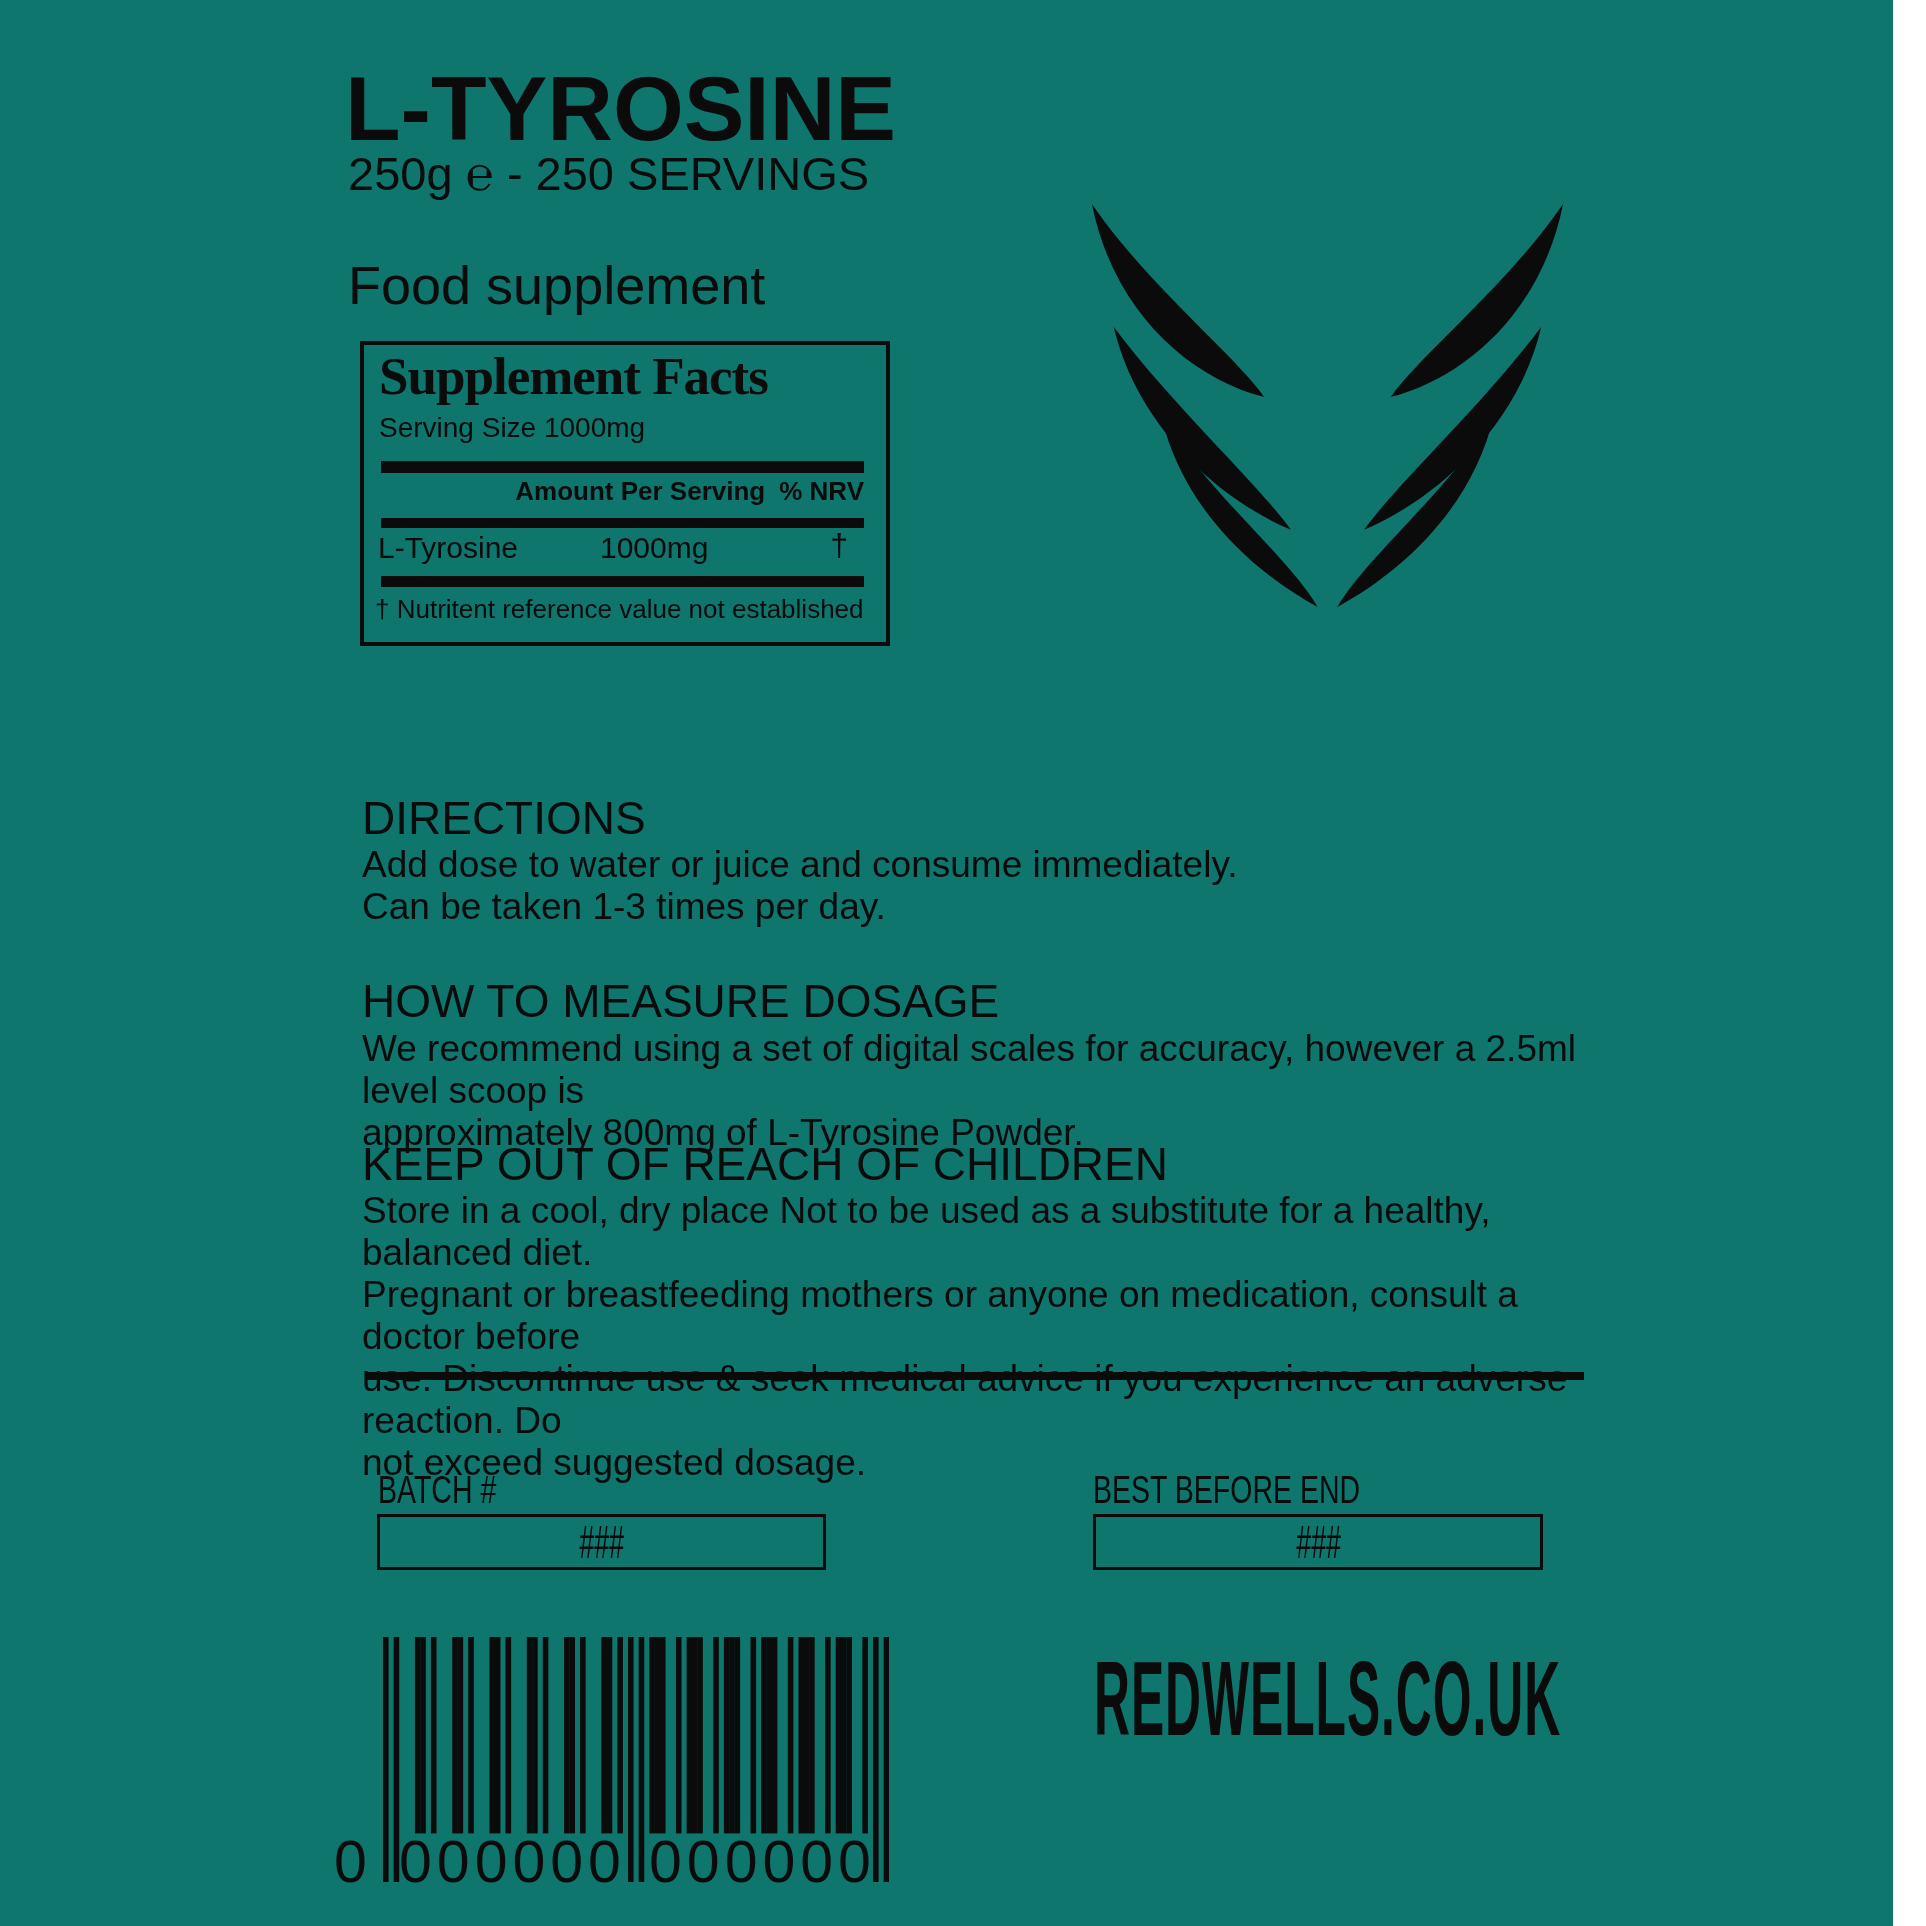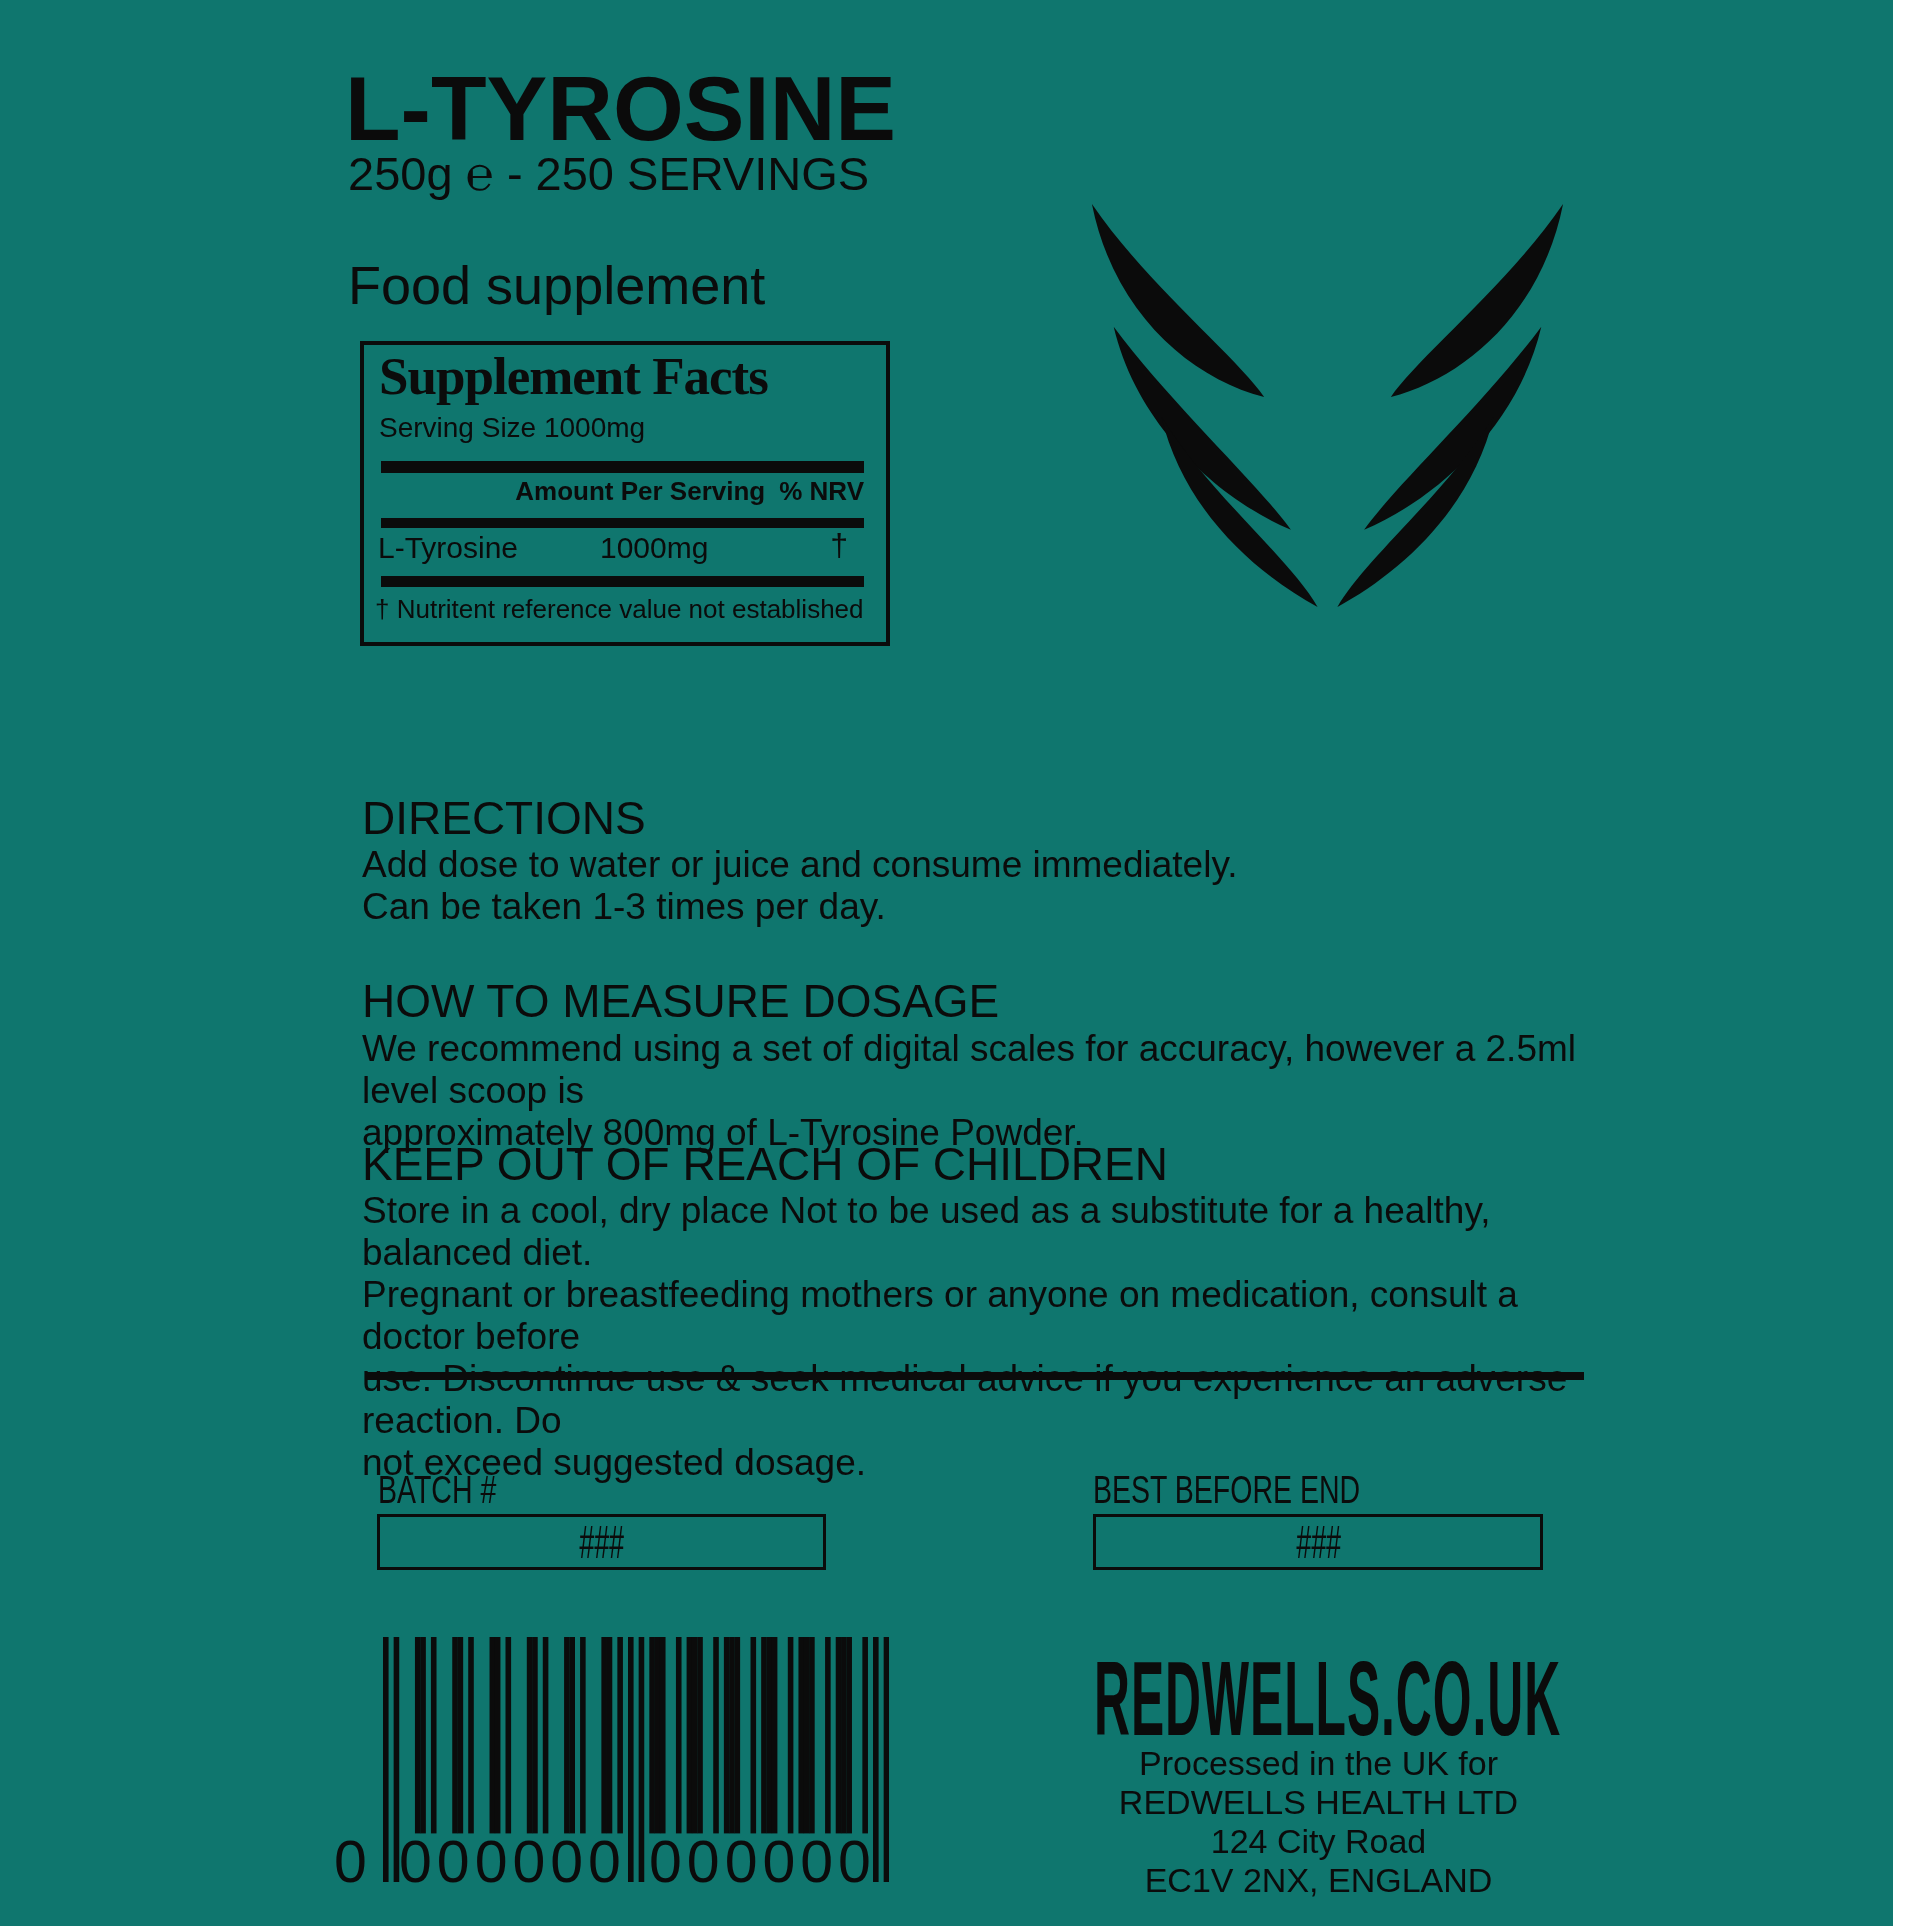--- a/index.html
+++ b/index.html
@@ -183,21 +183,15 @@
       <rect x="467.97" y="0" width="5.63" height="198"></rect>
       <rect x="484.11" y="0" width="5.63" height="198"></rect>
       <rect x="494.86" y="0" width="5.63" height="247"></rect>
       <rect x="505.62" y="0" width="5.63" height="247"></rect>
     </svg>
   <div class="abs bc-digit bc-first">0</div>
   <div class="abs bc-digit bc-left">000000</div>
   <div class="abs bc-digit bc-right">000000</div>
 
   <div class="abs website">REDWELLS.CO.UK</div>
-  <div class="abs address">
-    <div>Processed in the UK for</div>
-    <div>REDWELLS HEALTH LTD</div>
-    <div>124 City Road</div>
-    <div>EC1V 2NX, ENGLAND</div>
-  </div>
 
 </div>
 
 
 </body></html>

